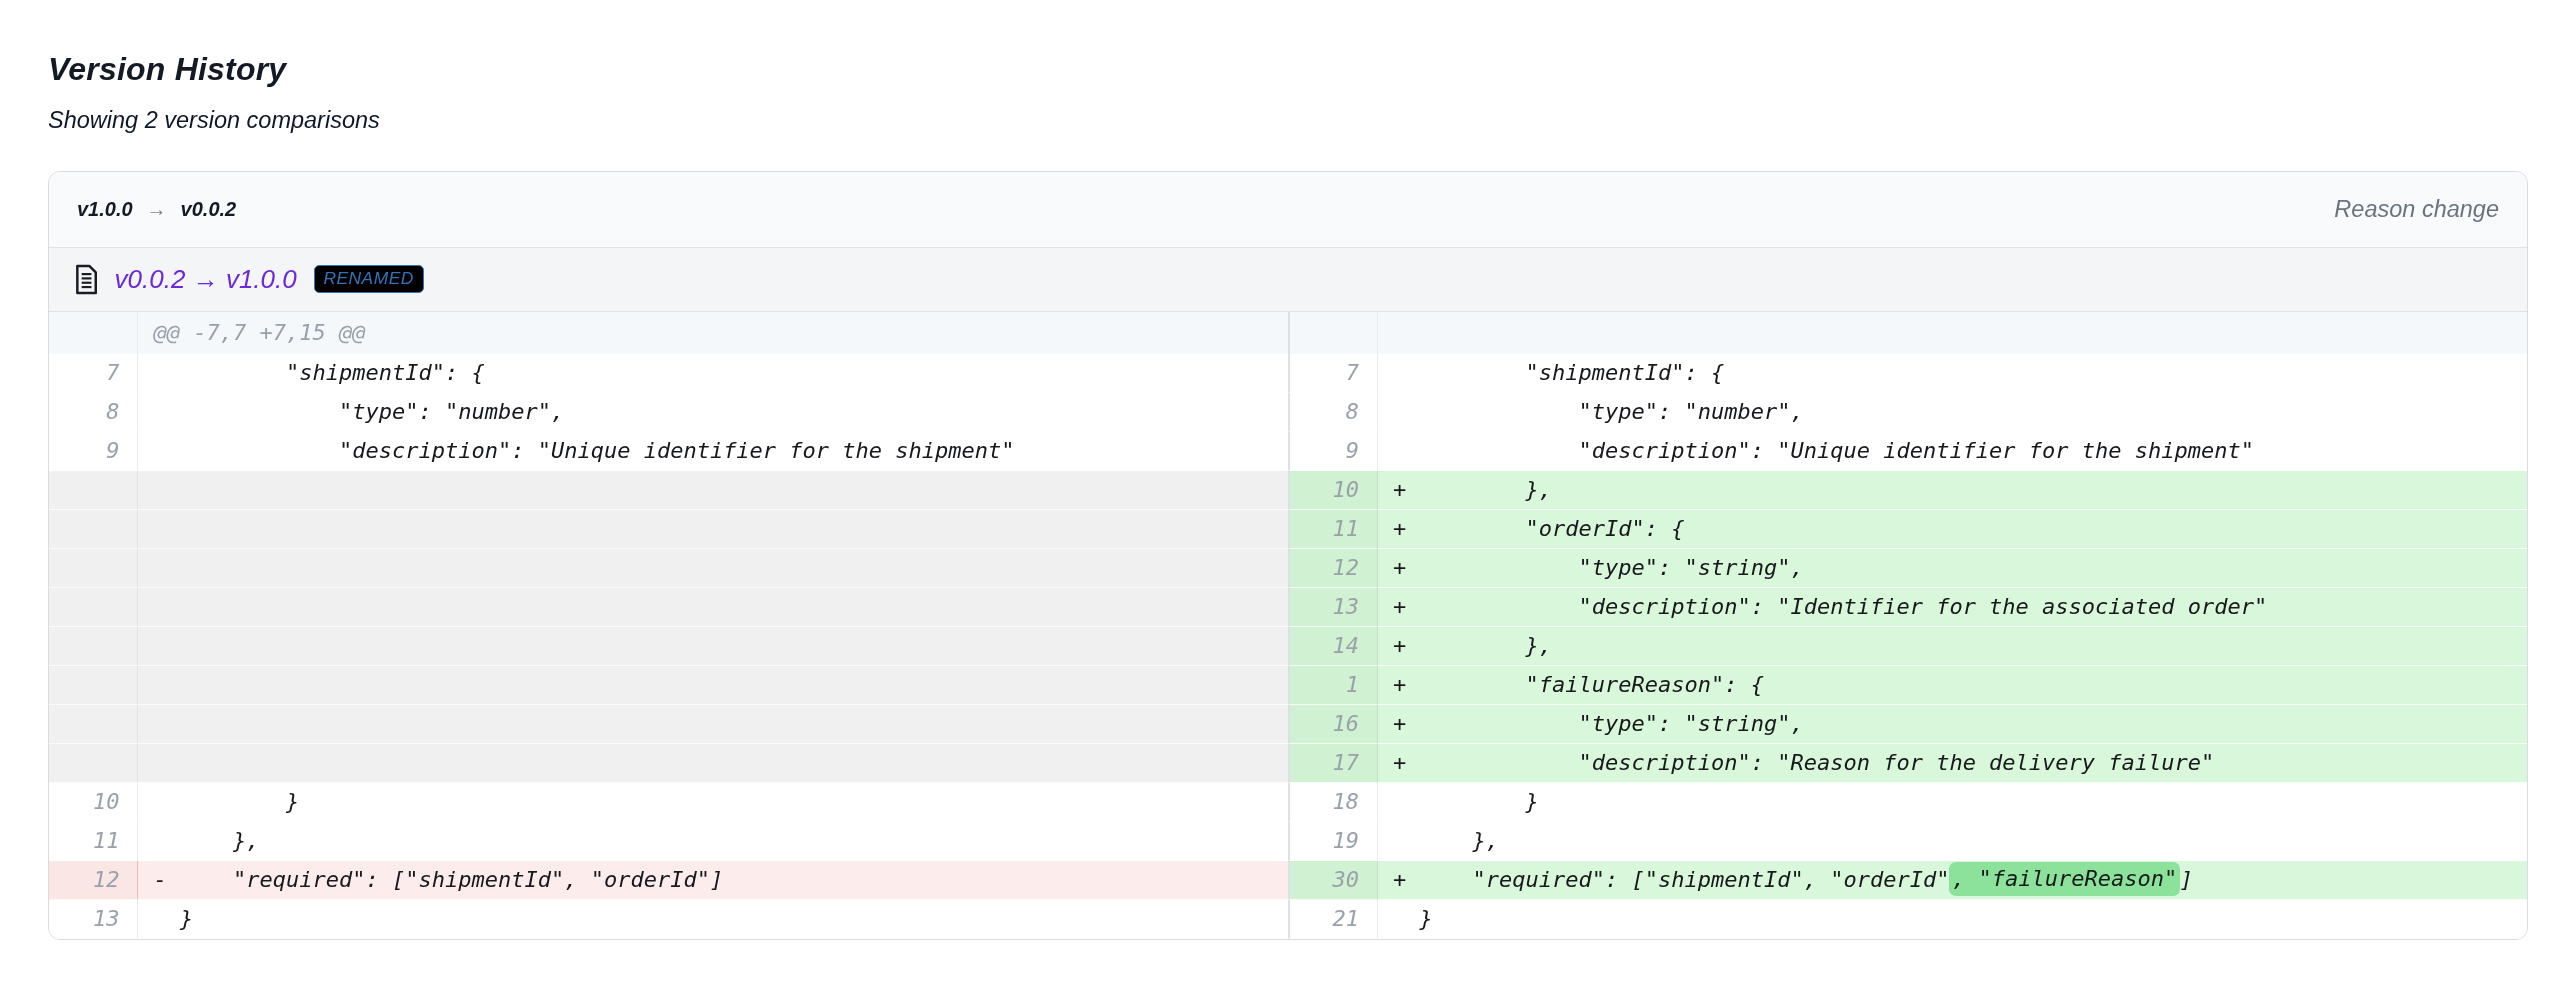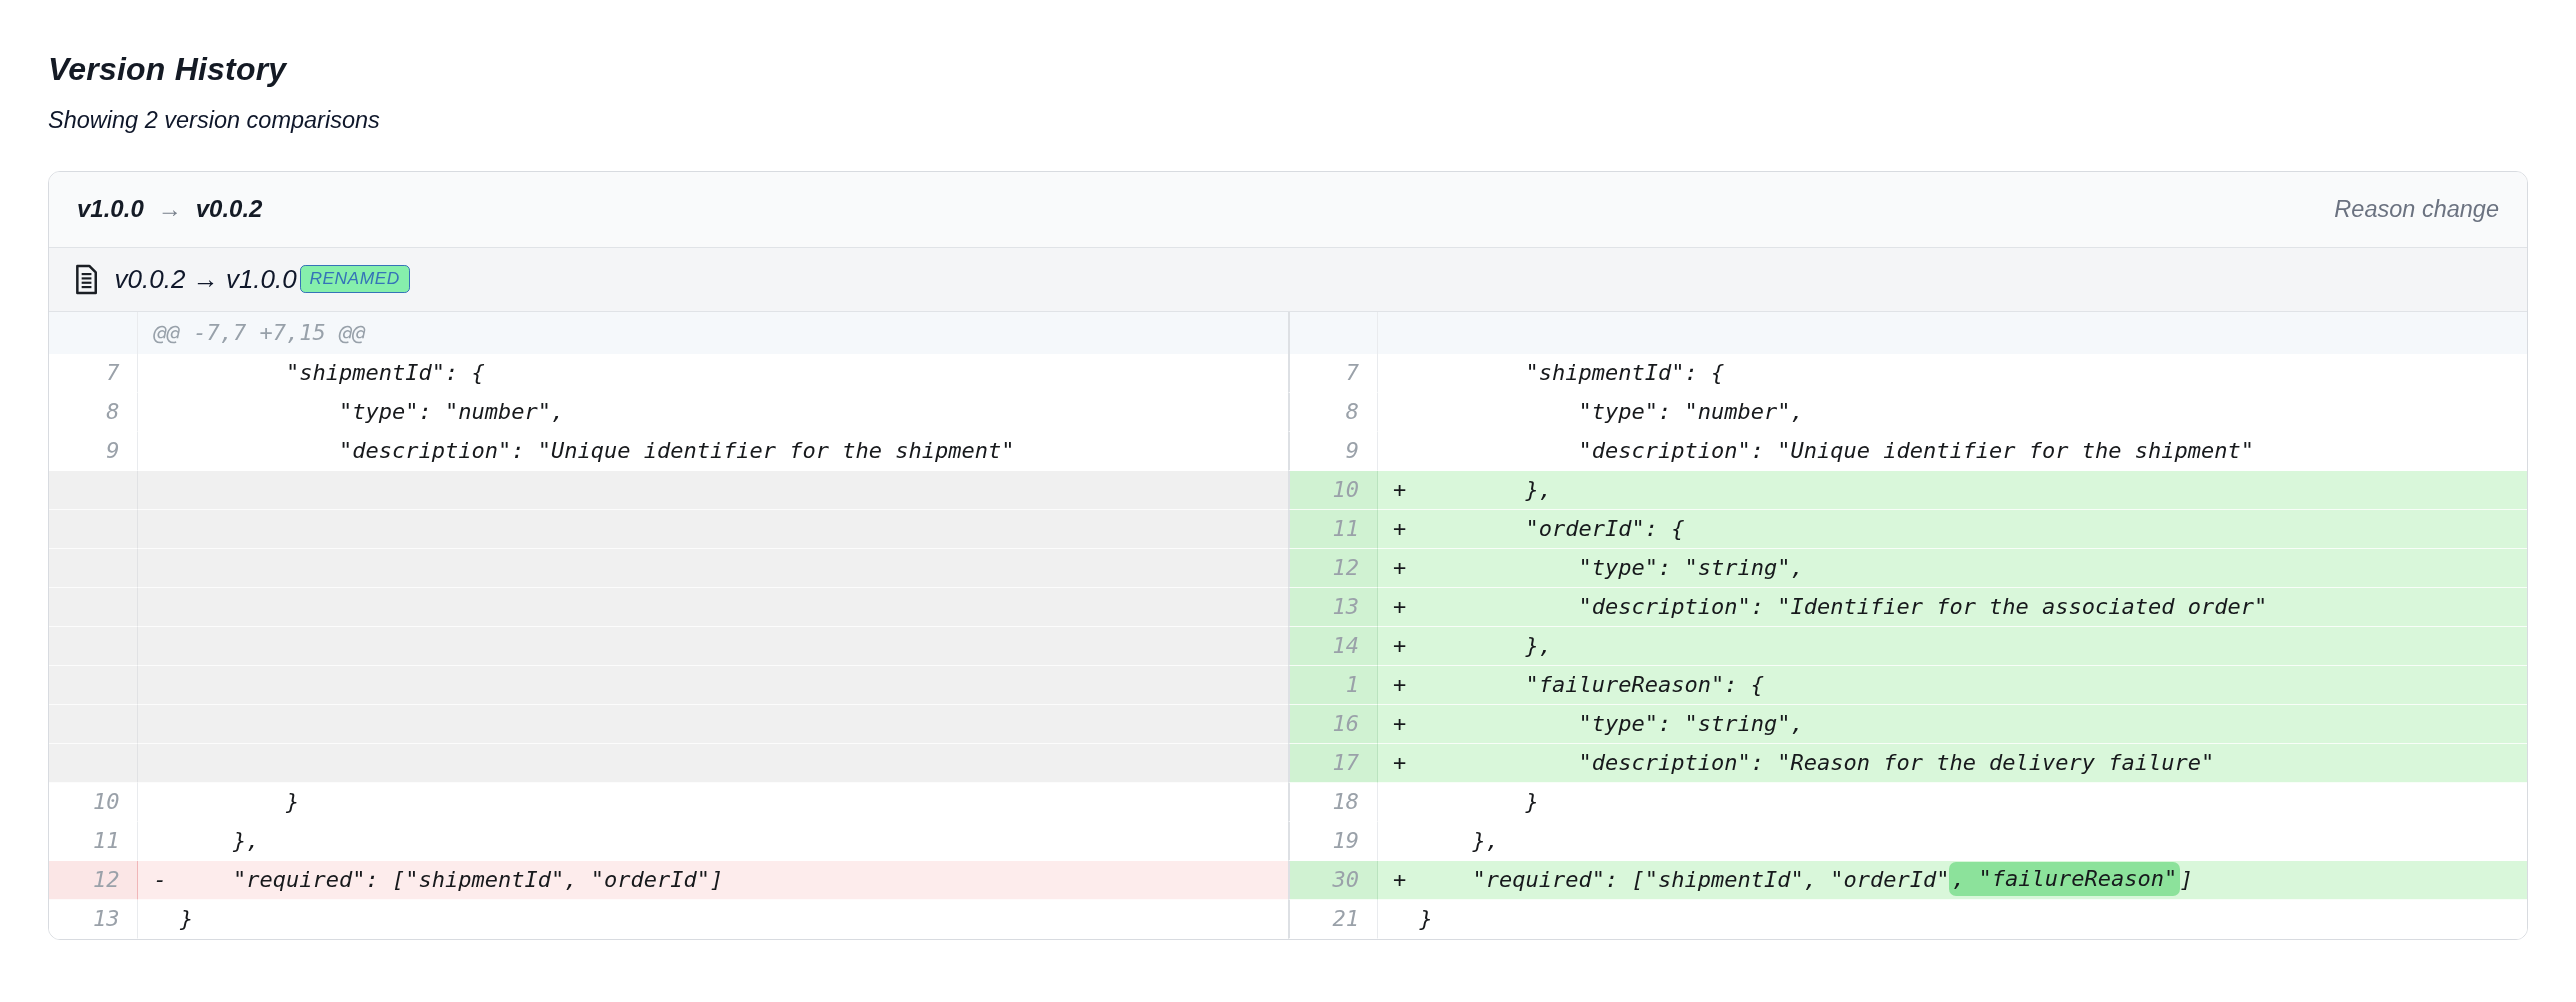--- a/index.html
+++ b/index.html
@@ -28,39 +28,39 @@
     background:#fff;
   }
 
   .card-header{
     height:76px;
     background:var(--card-header-bg,#f9fafb);
     border-bottom:0.9px solid var(--header-border,#e0e3e7);
     display:flex; align-items:center; justify-content:space-between;
     padding:0 28px;
   }
-  .cmp-title{ font-size:24px; font-weight:700; color:#151b26; }
+  .cmp-title{ font-size:20px; font-weight:700; color:#151b26; }
   .cmp-title .arrow{ color:#79818c; font-weight:400; padding:0 14px; }
   .latest-change{ font-size:23.5px; color:#6b7280; }
 
   .file-header{
     height:64px;
     background:var(--file-header-bg,#f4f5f7);
     border-bottom:0.9px solid var(--header-border,#e0e3e7);
     display:flex; align-items:center; padding:0 24px;
   }
   .file-icon{ display:inline-flex; margin-right:15.6px; }
-  .file-title{ font-size:26px; font-weight:500; color:#0f172a;text-align:center; }
+  .file-title{ font-size:26px; font-weight:500; color:#6d28d9;text-align:center; }
   .badge{
-    margin-left:3px;
+    margin-left:17px;
     font-size:17.4px; font-weight:500; letter-spacing:0.5px;
     color:var(--badge-blue,#3573b8);
     border:1.7px solid var(--badge-blue,#3573b8);
     border-radius:5.2px;
-    background:#86efac;
+    background:#000000;
     padding:4.3px 8.7px;
     line-height:1;
   }
 
   
   .diff-row{
     display:grid;
     grid-template-columns:89px minmax(0,1fr) 90px minmax(0,1fr);
     height:39px; line-height:37px;
     font-family:"DejaVu Sans Mono","Liberation Mono",monospace;

